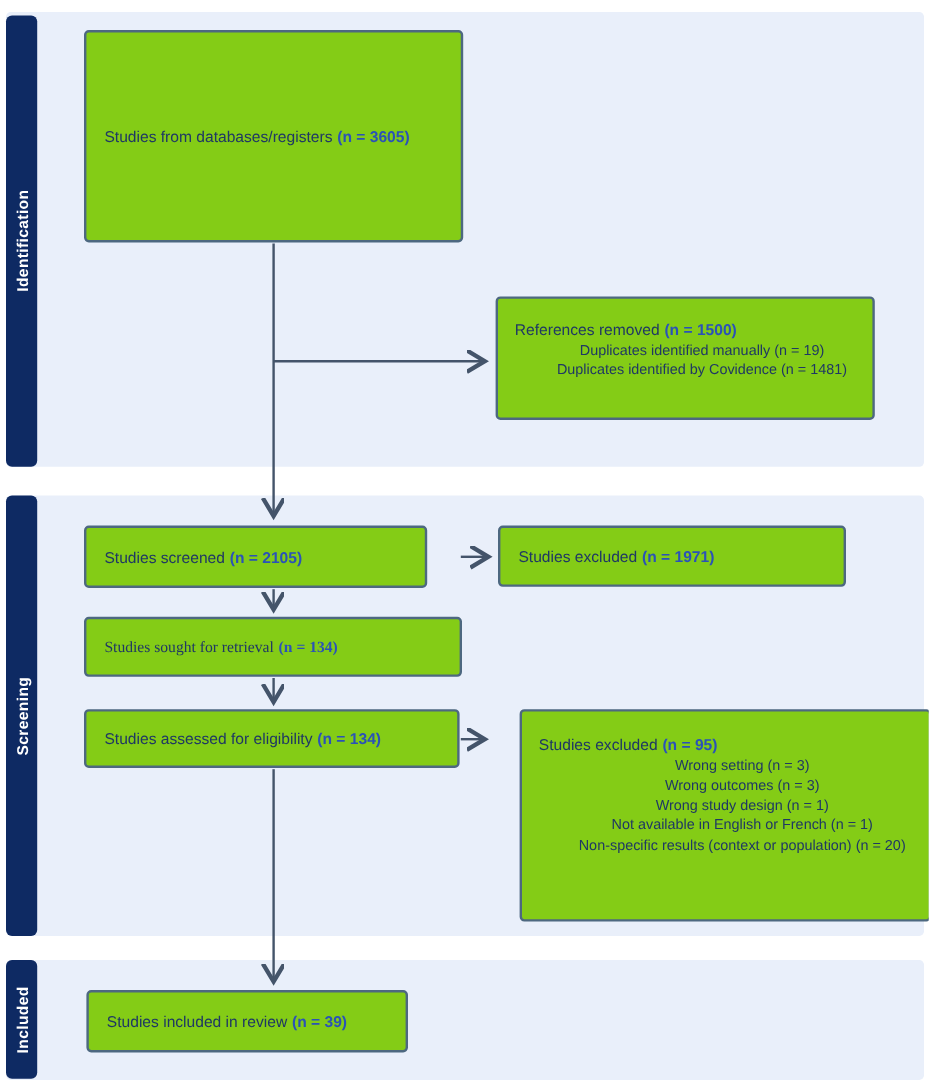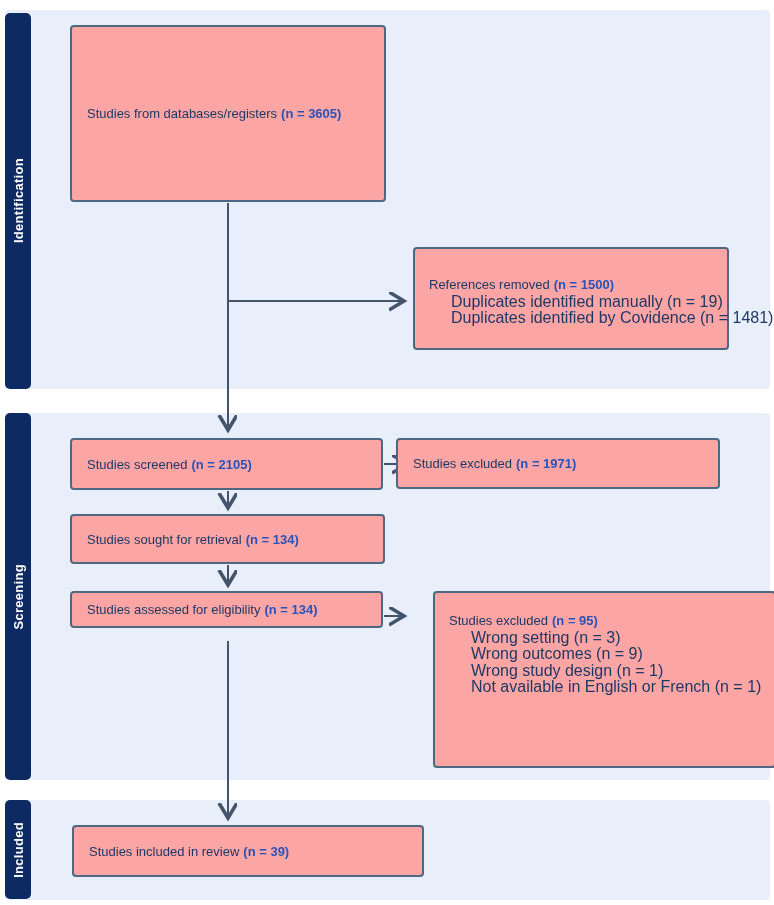--- a/index.html
+++ b/index.html
@@ -59,65 +59,66 @@
     z-index: 1;
   }
   svg.arrows line {
     stroke: #44546a;
     stroke-width: 2;
   }
 
   
   .box {
     position: absolute;
-    background: #fca5a5;
+    background: #84cc16;
     border: 2px solid #4d6880;
     border-radius: 4px;
     box-sizing: border-box;
     color: #1f3864;
     font-size: 13px;
     z-index: 2;
   }
   .box.single {
     display: flex;
     align-items: center;
     padding-left: 15px;
     padding-right: 8px;
   }
   .box.multi {
     padding-left: 14px;
     padding-right: 8px;
   }
-  .box.multi.pad-lg { padding-top: 28px; }
+  .box.multi.pad-lg { padding-top: 18px; }
   .box.multi.pad-sm { padding-top: 20px; margin-left: 21px; }
   .box .n {
     color: #2a52b8;
     font-weight: bold;
     margin-left: 4px;
   }
   .box ul.sub-items {
     margin: 2px 0 0 0;
     padding: 0 0 0 22px;
     list-style: none;
   }
   .box ul.sub-items li {
-    font-size: 16px;
+    font-size: 12px;
     line-height: 16.4px;
     color: #1f3864;
     white-space: nowrap;
+    text-align: center;
   }
 
   .b-databases          { left: 70px;  top: 25px;  width: 316px; height: 177px; }
   .b-references         { left: 413px; top: 247px; width: 316px; height: 103px; }
-  .b-screened           { left: 70px;  top: 438px; width: 313px; height: 52px; }
-  .b-screened-excluded  { left: 396px; top: 438px; width: 324px; height: 51px; }
-  .b-sought             { left: 70px;  top: 514px; width: 315px; height: 50px; }
-  .b-assessed           { left: 70px;  top: 591px; width: 313px; height: 37px; }
+  .b-screened           { left: 70px;  top: 438px; width: 286px; height: 52px; }
+  .b-screened-excluded  { left: 415px; top: 438px; width: 290px; height: 51px; }
+  .b-sought             { left: 70px;  top: 514px; width: 315px; height: 50px; font-family: Liberation Serif, serif; }
+  .b-assessed           { left: 70px;  top: 591px; width: 313px; height: 49px; }
   .b-assessed-excluded  { left: 412px; top: 591px; width: 343px; height: 177px; }
-  .b-included           { left: 72px;  top: 825px; width: 352px; height: 52px; }
+  .b-included           { left: 72px;  top: 825px; width: 268px; height: 52px; }
 </style>
 </head>
 <body>
 
 <div class="canvas">
 
   <div class="band identification"></div>
   <div class="band screening"></div>
   <div class="band included"></div>
 
@@ -185,23 +186,24 @@
       <span>Studies assessed for eligibility</span><span class="n">(n = 134)</span>
     </div>
   </div>
 
   <div class="box multi pad-sm b-assessed-excluded">
     <div>
       <span>Studies excluded</span><span class="n">(n = 95)</span>
     </div>
     <ul class="sub-items">
         <li>Wrong setting (n = 3)</li>
-        <li>Wrong outcomes (n = 9)</li>
+        <li>Wrong outcomes (n = 3)</li>
         <li>Wrong study design (n = 1)</li>
         <li>Not available in English or French (n = 1)</li>
+        <li>Non-specific results (context or population) (n = 20)</li>
       </ul>
   </div>
 
   <div class="box single b-included">
     <div>
       <span>Studies included in review</span><span class="n">(n = 39)</span>
     </div>
   </div>
 
 </div>

